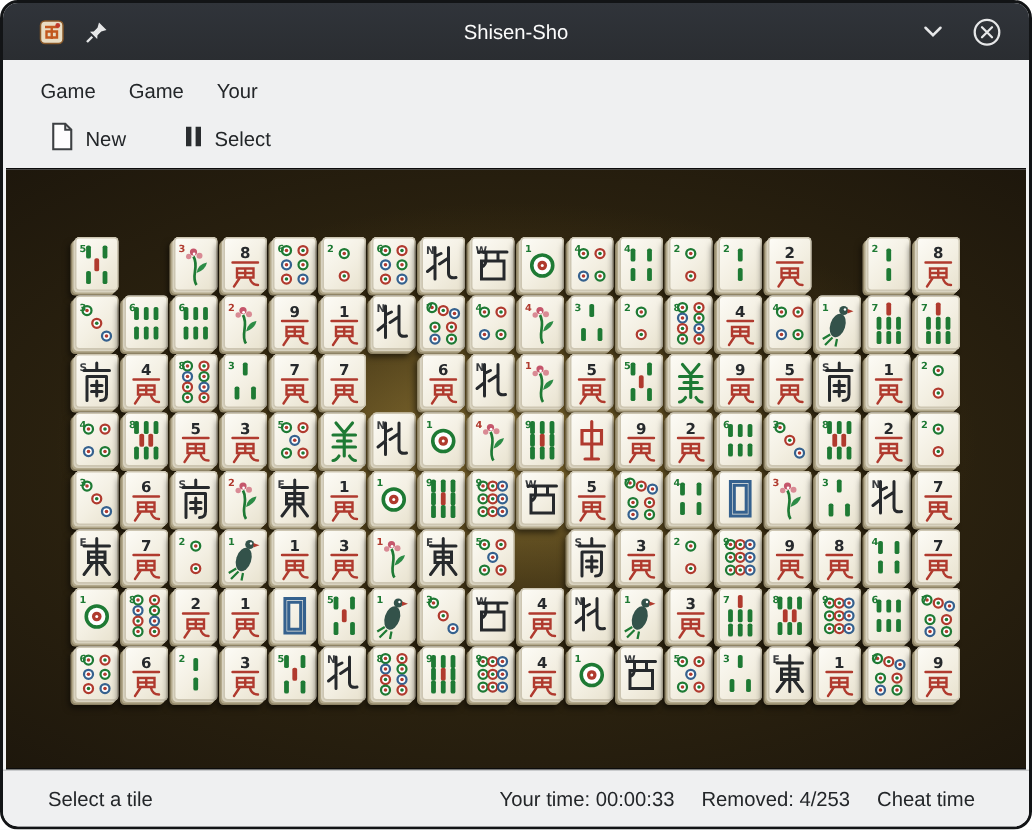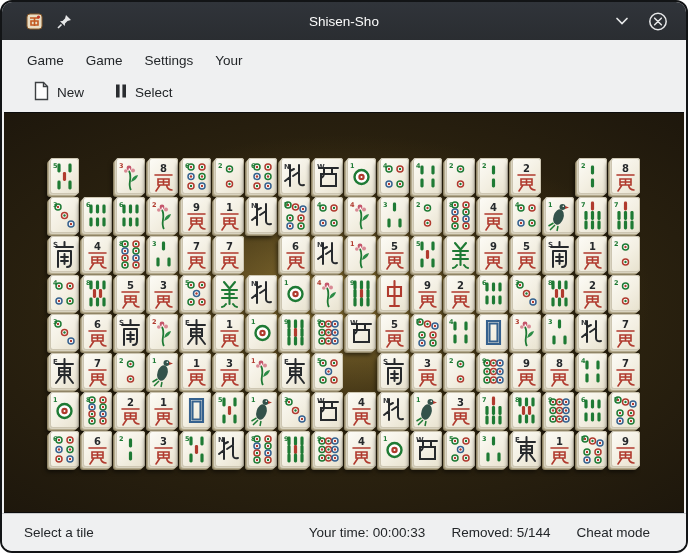--- a/index.html
+++ b/index.html
@@ -25,21 +25,21 @@
   .tb-icon{width:20px;height:20px;display:flex;align-items:center;justify-content:center;cursor:default;}
   
   .menubar{
     height:32px;flex:0 0 32px;background:#eff0f1;display:flex;align-items:center;
     padding-left:14px;color:#232629;font-size:13.5px;
   }
   .menu-item{padding:6px 11px;border-radius:3px;margin-top:8px;}
   
   .toolbar{
     height:40px;flex:0 0 40px;background:#eff0f1;display:flex;align-items:center;
-    padding-left:22px;gap:14px;color:#232629;font-size:13.5px;
+    padding-left:22px;gap:22px;color:#232629;font-size:13.5px;
   }
   .tool-button{display:flex;align-items:center;gap:7px;padding:5px 8px;border-radius:3px;}
   
   .game-area{
     flex:1 1 auto;position:relative;margin:0 2px;
     border-top:1px solid #0c0c0c;border-bottom:1px solid #0c0c0c;
     background:
       radial-gradient(ellipse 58% 52% at 50% 46%, rgba(196,162,72,0.60), rgba(90,70,25,0.25) 55%, rgba(0,0,0,0) 78%),
       radial-gradient(ellipse 120% 110% at 50% 50%, #3b2f13, #15100a 80%, #0d0a05 100%);
     display:flex;align-items:center;justify-content:center;
@@ -55,25 +55,25 @@
       inset 0 0 0 1px #cdc6b2,
       -1px 1px 0 #d9d3c0,
       -2px 2px 0 #b3a98c,
       -3px 3px 0 #8f8466,
       -4px 5px 4px rgba(0,0,0,0.55);
   }
   .tile svg{display:block;margin:2px auto 0;}
   
   .statusbar{
     height:38px;flex:0 0 38px;background:#eff0f1;border-top:1px solid #c9cbcd;
-    display:flex;align-items:center;padding:0 36px 0 22px;
+    display:flex;align-items:center;padding:0 36px 0 30px;
     font-size:13.5px;color:#232629;
   }
   .statusbar .hint{flex:1 1 auto;}
-  .statusbar .right{display:flex;gap:26px;}
+  .statusbar .right{display:flex;gap:18px;}
 </style>
 </head>
 <body>
 
 <div class="window">
 
   <div class="titlebar">
     <div class="left-icons">
       <span class="tb-icon">
         <svg width="17" height="17" viewBox="0 0 17 17">
@@ -101,21 +101,20 @@
           <circle cx="10.5" cy="10.5" r="8.6" fill="none" stroke="#e6e7e8" stroke-width="1.6"></circle>
           <path d="M7 7 L14 14 M14 7 L7 14" stroke="#e6e7e8" stroke-width="1.6" stroke-linecap="round"></path>
         </svg>
       </span>
     </div>
   </div>
 
   <div class="menubar">
     <span class="menu-item">Game</span>
     <span class="menu-item">Game</span>
-    <span class="menu-item">Settings</span>
     <span class="menu-item">Your</span>
   </div>
 
   <div class="toolbar">
     <span class="tool-button">
       <span>
         <svg width="18" height="20" viewBox="0 0 18 20">
           <path d="M3.5 1.5 h8 l4 4 v13 h-12 z" fill="#fdfdfd" stroke="#3d4043" stroke-width="1.4"></path>
           <path d="M11.5 1.5 v4 h4" fill="none" stroke="#3d4043" stroke-width="1.4"></path>
         </svg>
@@ -1748,18 +1747,18 @@
             </svg>
           </div>
         </div>
       </div>
   </div>
 
   <div class="statusbar">
     <span class="hint">Select a tile</span>
     <span class="right">
       <span>Your time: 00:00:33</span>
-      <span>Removed: 5/144</span>
-      <span>Cheat mode</span>
+      <span>Removed: 4/253</span>
+      <span>Cheat time</span>
     </span>
   </div>
 
 </div>
 
 </body></html>

